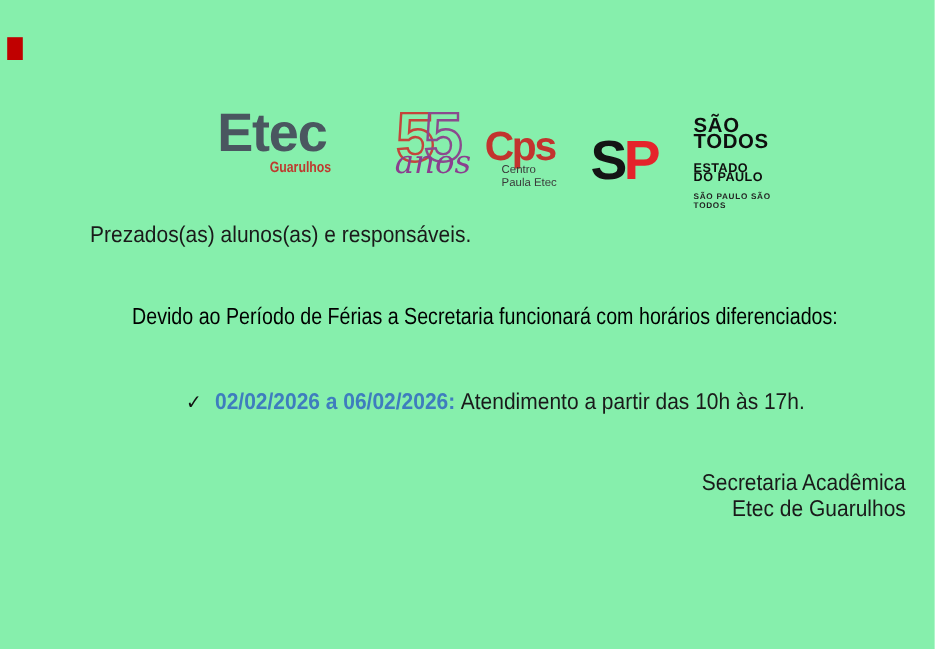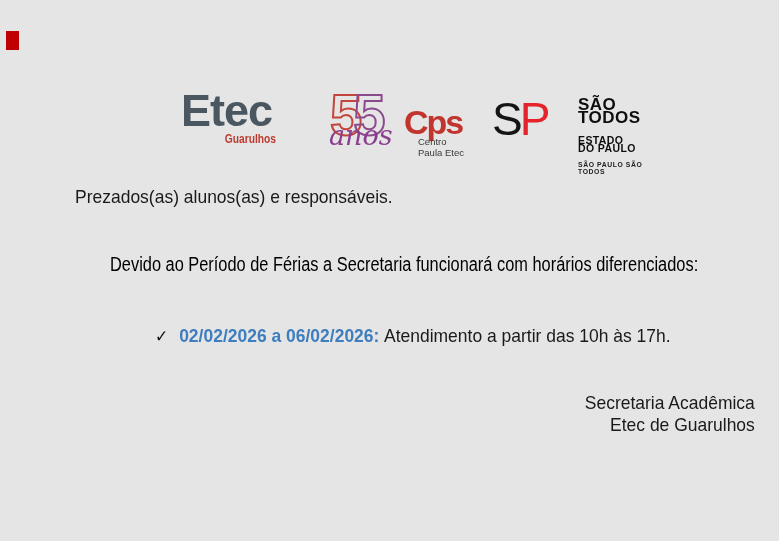--- a/index.html
+++ b/index.html
@@ -1,17 +1,17 @@
 <!DOCTYPE html>
 <html><head>
 <meta charset="utf-8">
 <style>
   html,body{margin:0;padding:0;background:#fff;}
   .page{
-    position:relative;width:779px;height:541px;background:#e5e5e5;overflow:hidden;
+    position:relative;width:779px;height:541px;background:#86efac;overflow:hidden;
     font-family:"Liberation Sans","DejaVu Sans",sans-serif;color:#1c1c1c;
   }
   
   .red-mark{position:absolute;left:6px;top:31px;width:13px;height:19px;background:#C00000;}
 
   
   .etec-logo{position:absolute;left:181px;top:88px;width:95px;}
   .etec-title{font-size:45px;font-weight:bold;line-height:45px;letter-spacing:-1px;color:#4A5660;}
   .etec-sub{font-size:12.5px;font-weight:bold;color:#BE3A2E;text-align:right;line-height:13px;
             transform:scaleX(0.82);transform-origin:right center;}
@@ -22,21 +22,21 @@
   .five-red{-webkit-text-stroke:2px #C4453B;}
   .five-purple{-webkit-text-stroke:2px #8B4A8E;margin-left:-9px;}
   .anos{position:absolute;left:-1px;top:39px;font-family:"DejaVu Serif",serif;font-style:italic;
         font-size:27px;color:#8B3E8F;line-height:21px;}
   .cps-mark{position:absolute;left:404px;top:100px;font-size:34px;font-weight:bold;
             letter-spacing:-2px;color:#C2342E;line-height:44px;}
   .cps-name{position:absolute;left:418px;top:137px;font-size:9.5px;line-height:10.5px;color:#3A3A3A;}
 
   
   .sp-logo{position:absolute;left:492px;top:92px;width:160px;height:72px;}
-  .sp-initials{position:absolute;left:0;top:4px;font-size:46px;font-weight:400;
+  .sp-initials{position:absolute;left:0;top:18px;font-size:46px;font-weight:700;
                letter-spacing:-3px;line-height:46px;}
   .sp-s{color:#141414;}
   .sp-p{color:#E5232B;}
   .sp-text{position:absolute;left:86px;top:6px;}
   .sp-name div{font-size:17px;font-weight:bold;line-height:13px;color:#0E0E0E;letter-spacing:0.5px;}
   .sp-gov{margin-top:12px;}
   .sp-gov div{font-size:10.5px;font-weight:bold;line-height:8px;color:#0E0E0E;letter-spacing:0.4px;}
   .sp-tagline{margin-top:9px;font-size:6.8px;font-weight:bold;letter-spacing:0.6px;color:#222;}
 
   

